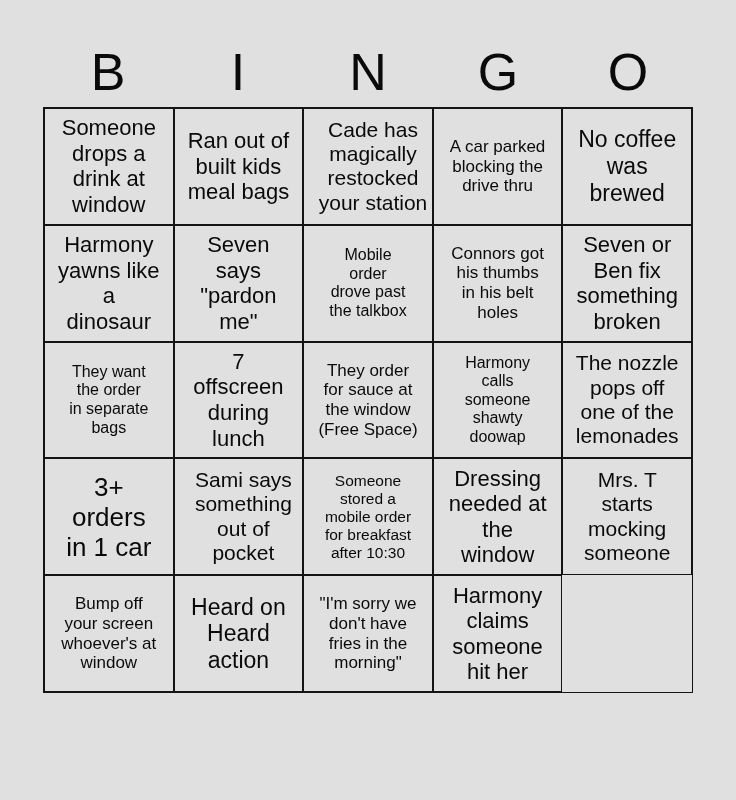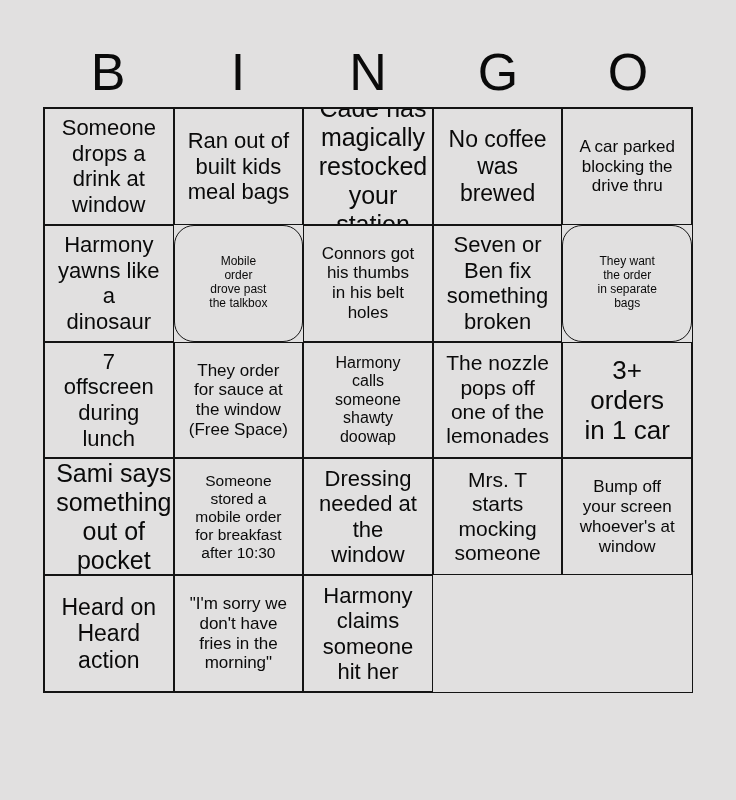--- a/index.html
+++ b/index.html
@@ -54,22 +54,22 @@
     text-align: center;
     white-space: pre-line;
     padding: 2px;
     line-height: 1.16;
     color: #0a0a0a;
     overflow: hidden;
   }
   .s15 { font-size: 15.5px; }
   .s16 { font-size: 16px; }
   .s17 { font-size: 17px; }
-  .s19 { font-size: 25px; padding-left: 12px; }
-  .s20 { font-size: 12px; border-radius: 20px; }
+  .s19 { font-size: 21px; padding-left: 12px; }
+  .s20 { font-size: 16px; }
   .s21 { font-size: 21px; }
   .s22 { font-size: 22px; }
   .s23 { font-size: 23px; }
   .s26 { font-size: 26px; }
 </style>
 </head>
 <body>
 
 <div class="bingo-title">
   <div class="letter">B</div>
@@ -85,31 +85,35 @@
 drops a
 drink at
 window</div>
   <div class="cell s22">Ran out of
 built kids
 meal bags</div>
   <div class="cell s19">Cade has
 magically
 restocked
 your station</div>
+  <div class="cell s17">A car parked
+blocking the
+drive thru</div>
   <div class="cell s23">No coffee
 was
 brewed</div>
-  <div class="cell s17">A car parked
-blocking the
-drive thru</div>
 
   <div class="cell s22">Harmony
 yawns like
 a
 dinosaur</div>
+  <div class="cell s22">Seven
+says
+"pardon
+me"</div>
   <div class="cell s20">Mobile
 order
 drove past
 the talkbox</div>
   <div class="cell s17">Connors got
 his thumbs
 in his belt
 holes</div>
   <div class="cell s22">Seven or
 Ben fix

